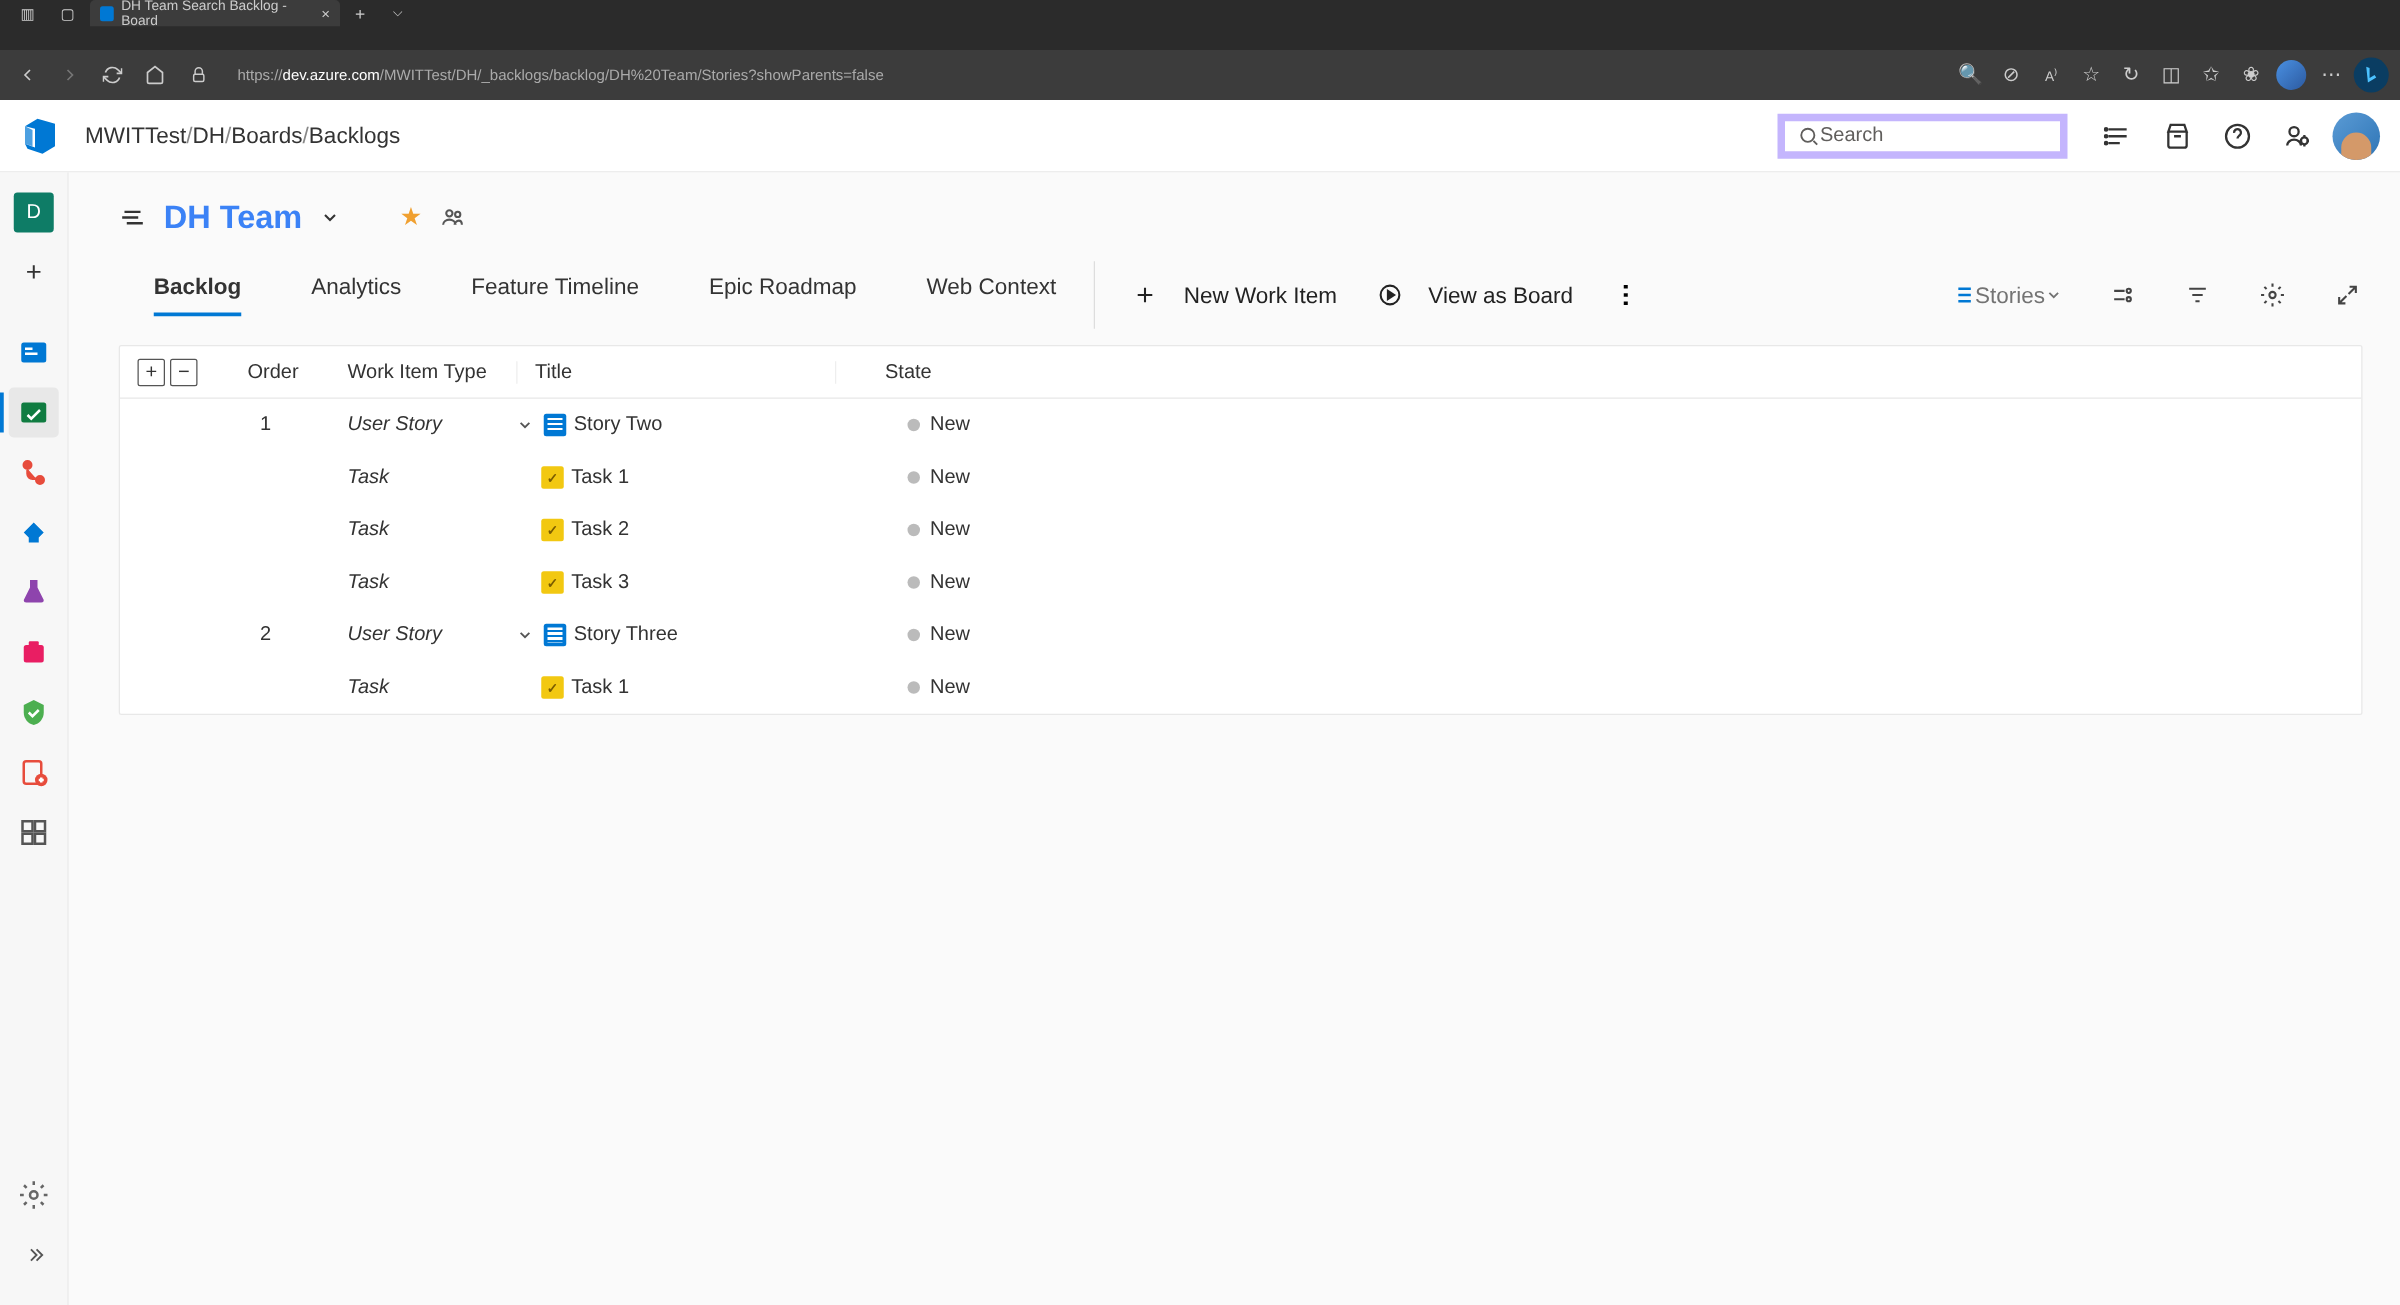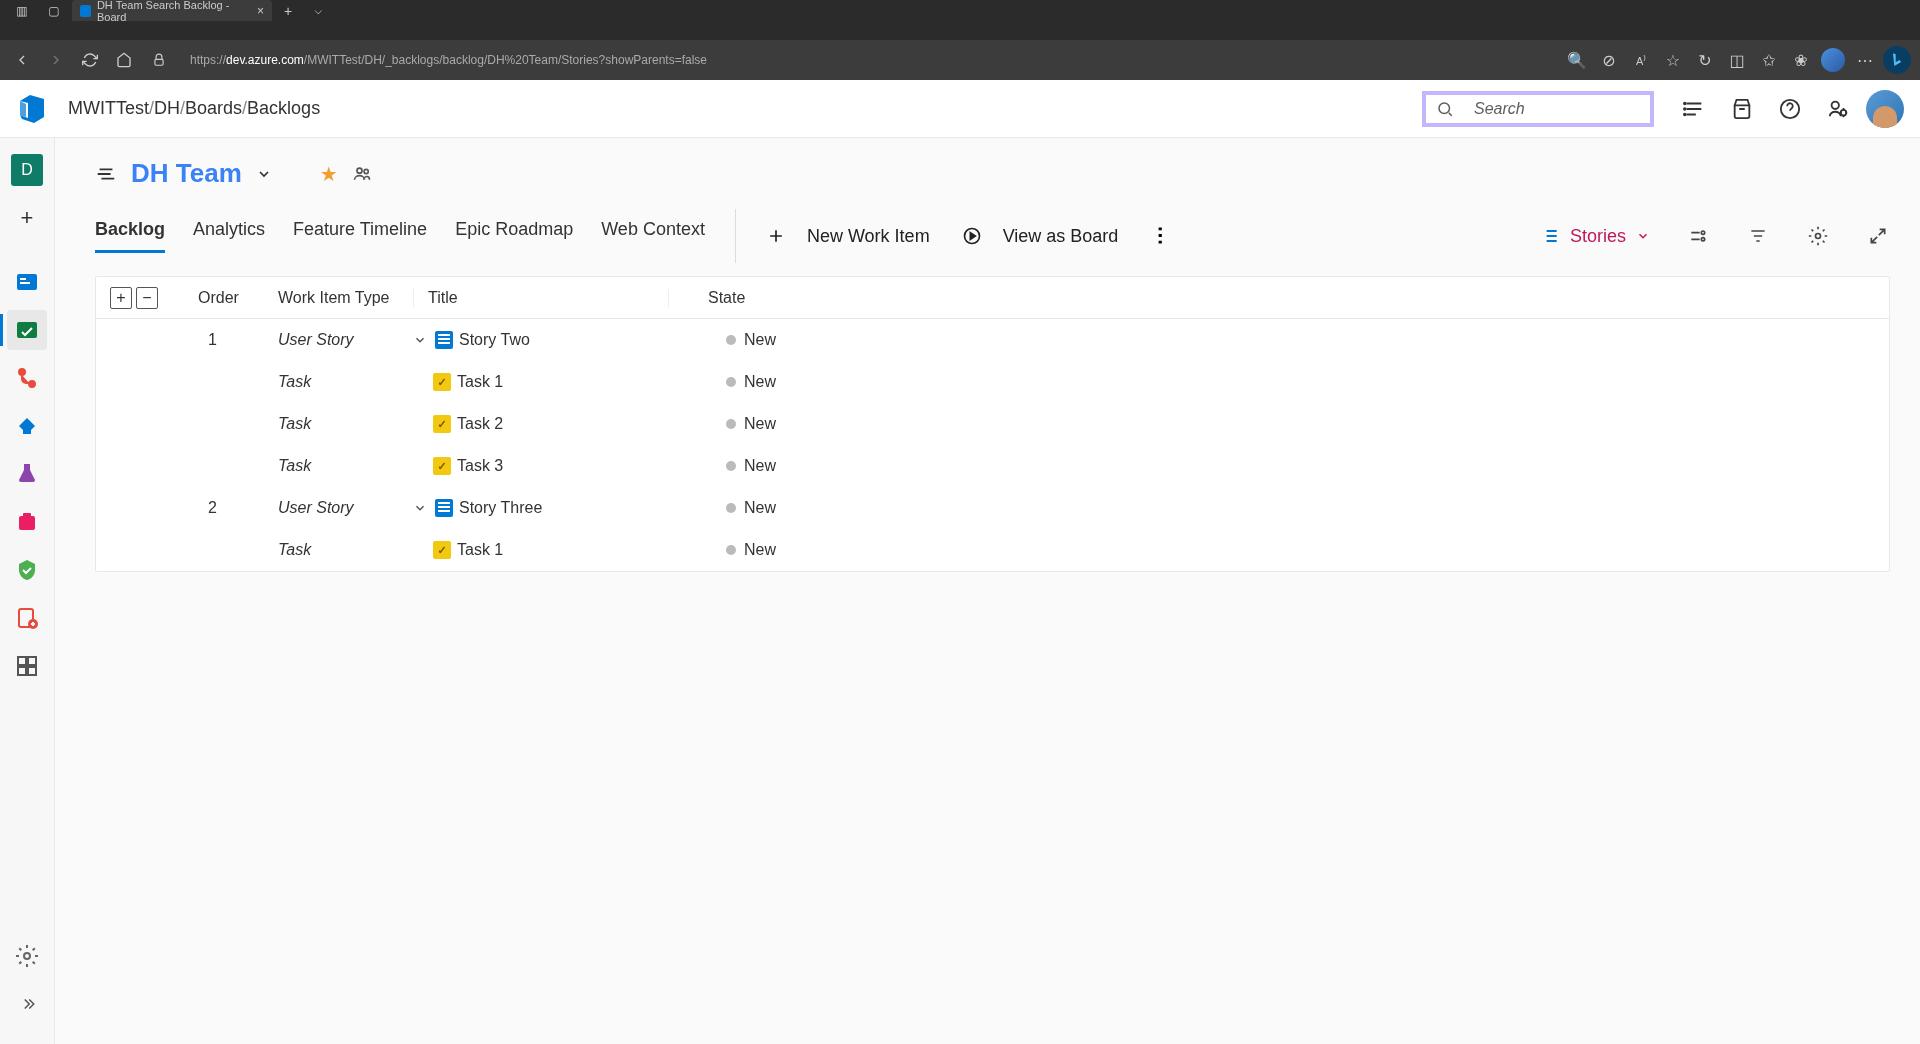--- a/index.html
+++ b/index.html
@@ -29,21 +29,21 @@
     
     .app { display: flex; flex-direction: column; height: calc(1044px - 80px); }
     
     
     .top-header { height: 58px; display: flex; align-items: center; padding: 0 16px; border-bottom: 1px solid #e8e8e8; }
     .azure-logo { width: 32px; height: 32px; margin-right: 20px; }
     .breadcrumb { display: flex; align-items: center; gap: 0; font-size: 18px; color: #333; }
     .breadcrumb-sep { color: #888; }
     .breadcrumb-item { color: #333; }
     .header-spacer { flex: 1; }
-    .search-box { width: 232px; height: 36px; border: 4px solid #c4b5fd; display: flex; align-items: center; padding: 0 10px; gap: 20px; font-style: italic; }
+    .search-box { width: 232px; height: 36px; border: 6px solid #c4b5fd; display: flex; align-items: center; padding: 0 10px; gap: 0; }
     .search-box svg { width: 18px; height: 18px; color: #605e5c; }
     .search-box span { font-size: 16px; color: #605e5c; }
     .header-icons { display: flex; gap: 8px; margin-left: 20px; align-items: center; }
     .header-icon-btn { width: 40px; height: 40px; display: flex; align-items: center; justify-content: center; color: #333; }
     .header-icon-btn svg { width: 22px; height: 22px; }
     .user-avatar { width: 38px; height: 38px; border-radius: 50%; background: linear-gradient(135deg,#5b9bd5,#2e75b6); position: relative; overflow: hidden; }
     .user-avatar::after { content: ""; position: absolute; bottom: -2px; left: 50%; transform: translateX(-50%); width: 24px; height: 24px; background: #d49969; border-radius: 50% 50% 0 0; }
 
     
     .main-layout { display: flex; flex: 1; }
@@ -66,30 +66,30 @@
     .team-header { display: flex; align-items: center; gap: 14px; margin-bottom: 20px; }
     .hamburger-icon { width: 22px; height: 22px; }
     .team-name { font-size: 26px; font-weight: 600; color: #3b82f6; }
     .chevron-icon { width: 16px; height: 16px; color: #333; }
     .star-icon { color: #f0a030; font-size: 20px; }
     .team-icon { width: 20px; height: 20px; color: #555; }
 
     
     .tabs-row { display: flex; align-items: center; border-bottom: 1px solid transparent; margin-bottom: 12px; }
     .tabs { display: flex; gap: 28px; }
-    .tab { font-size: 18px; color: #333; padding-bottom: 10px; }
+    .tab { font-size: 18px; color: #333; padding-bottom: 10px; margin-left: 28px; }
     .tab.active { font-weight: 600; border-bottom: 3px solid #0078d4; }
     .tabs-divider { width: 1px; height: 54px; background: #ddd; margin: 0 30px; }
     .toolbar-actions { display: flex; align-items: center; gap: 32px; }
     .toolbar-btn { display: flex; align-items: center; gap: 21px; font-size: 18px; color: #222; font-weight: 500; }
     .toolbar-btn svg { width: 20px; height: 20px; }
     .more-btn { font-size: 20px; font-weight: bold; letter-spacing: 1px; transform: rotate(90deg); }
     .tabs-spacer { flex: 1; }
     .right-toolbar { display: flex; align-items: center; gap: 36px; }
-    .level-selector { display: flex; align-items: center; gap: 10px; font-size: 18px; color: #be185d; font-weight: 500; }
+    .level-selector { display: flex; align-items: center; gap: 0; font-size: 18px; color: #737373; font-weight: 500; }
     .level-selector svg.list-icon { color: #0078d4; width: 20px; height: 20px; }
     .icon-btn { width: 24px; height: 24px; display: flex; align-items: center; justify-content: center; color: #444; }
     .icon-btn svg { width: 20px; height: 20px; }
 
     
     .grid-panel { background: #fff; border: 1px solid #e8e8e8; border-radius: 2px; }
     .grid-header { display: flex; align-items: center; height: 42px; border-bottom: 1px solid #e8e8e8; padding: 0 14px; }
     .expand-btns { display: flex; gap: 4px; margin-right: 40px; }
     .sq-btn { width: 22px; height: 22px; border: 1.5px solid #555; display: flex; align-items: center; justify-content: center; font-size: 16px; line-height: 1; color: #333; border-radius: 2px; }
     .col-order { width: 80px; font-size: 16px; color: #333; }

